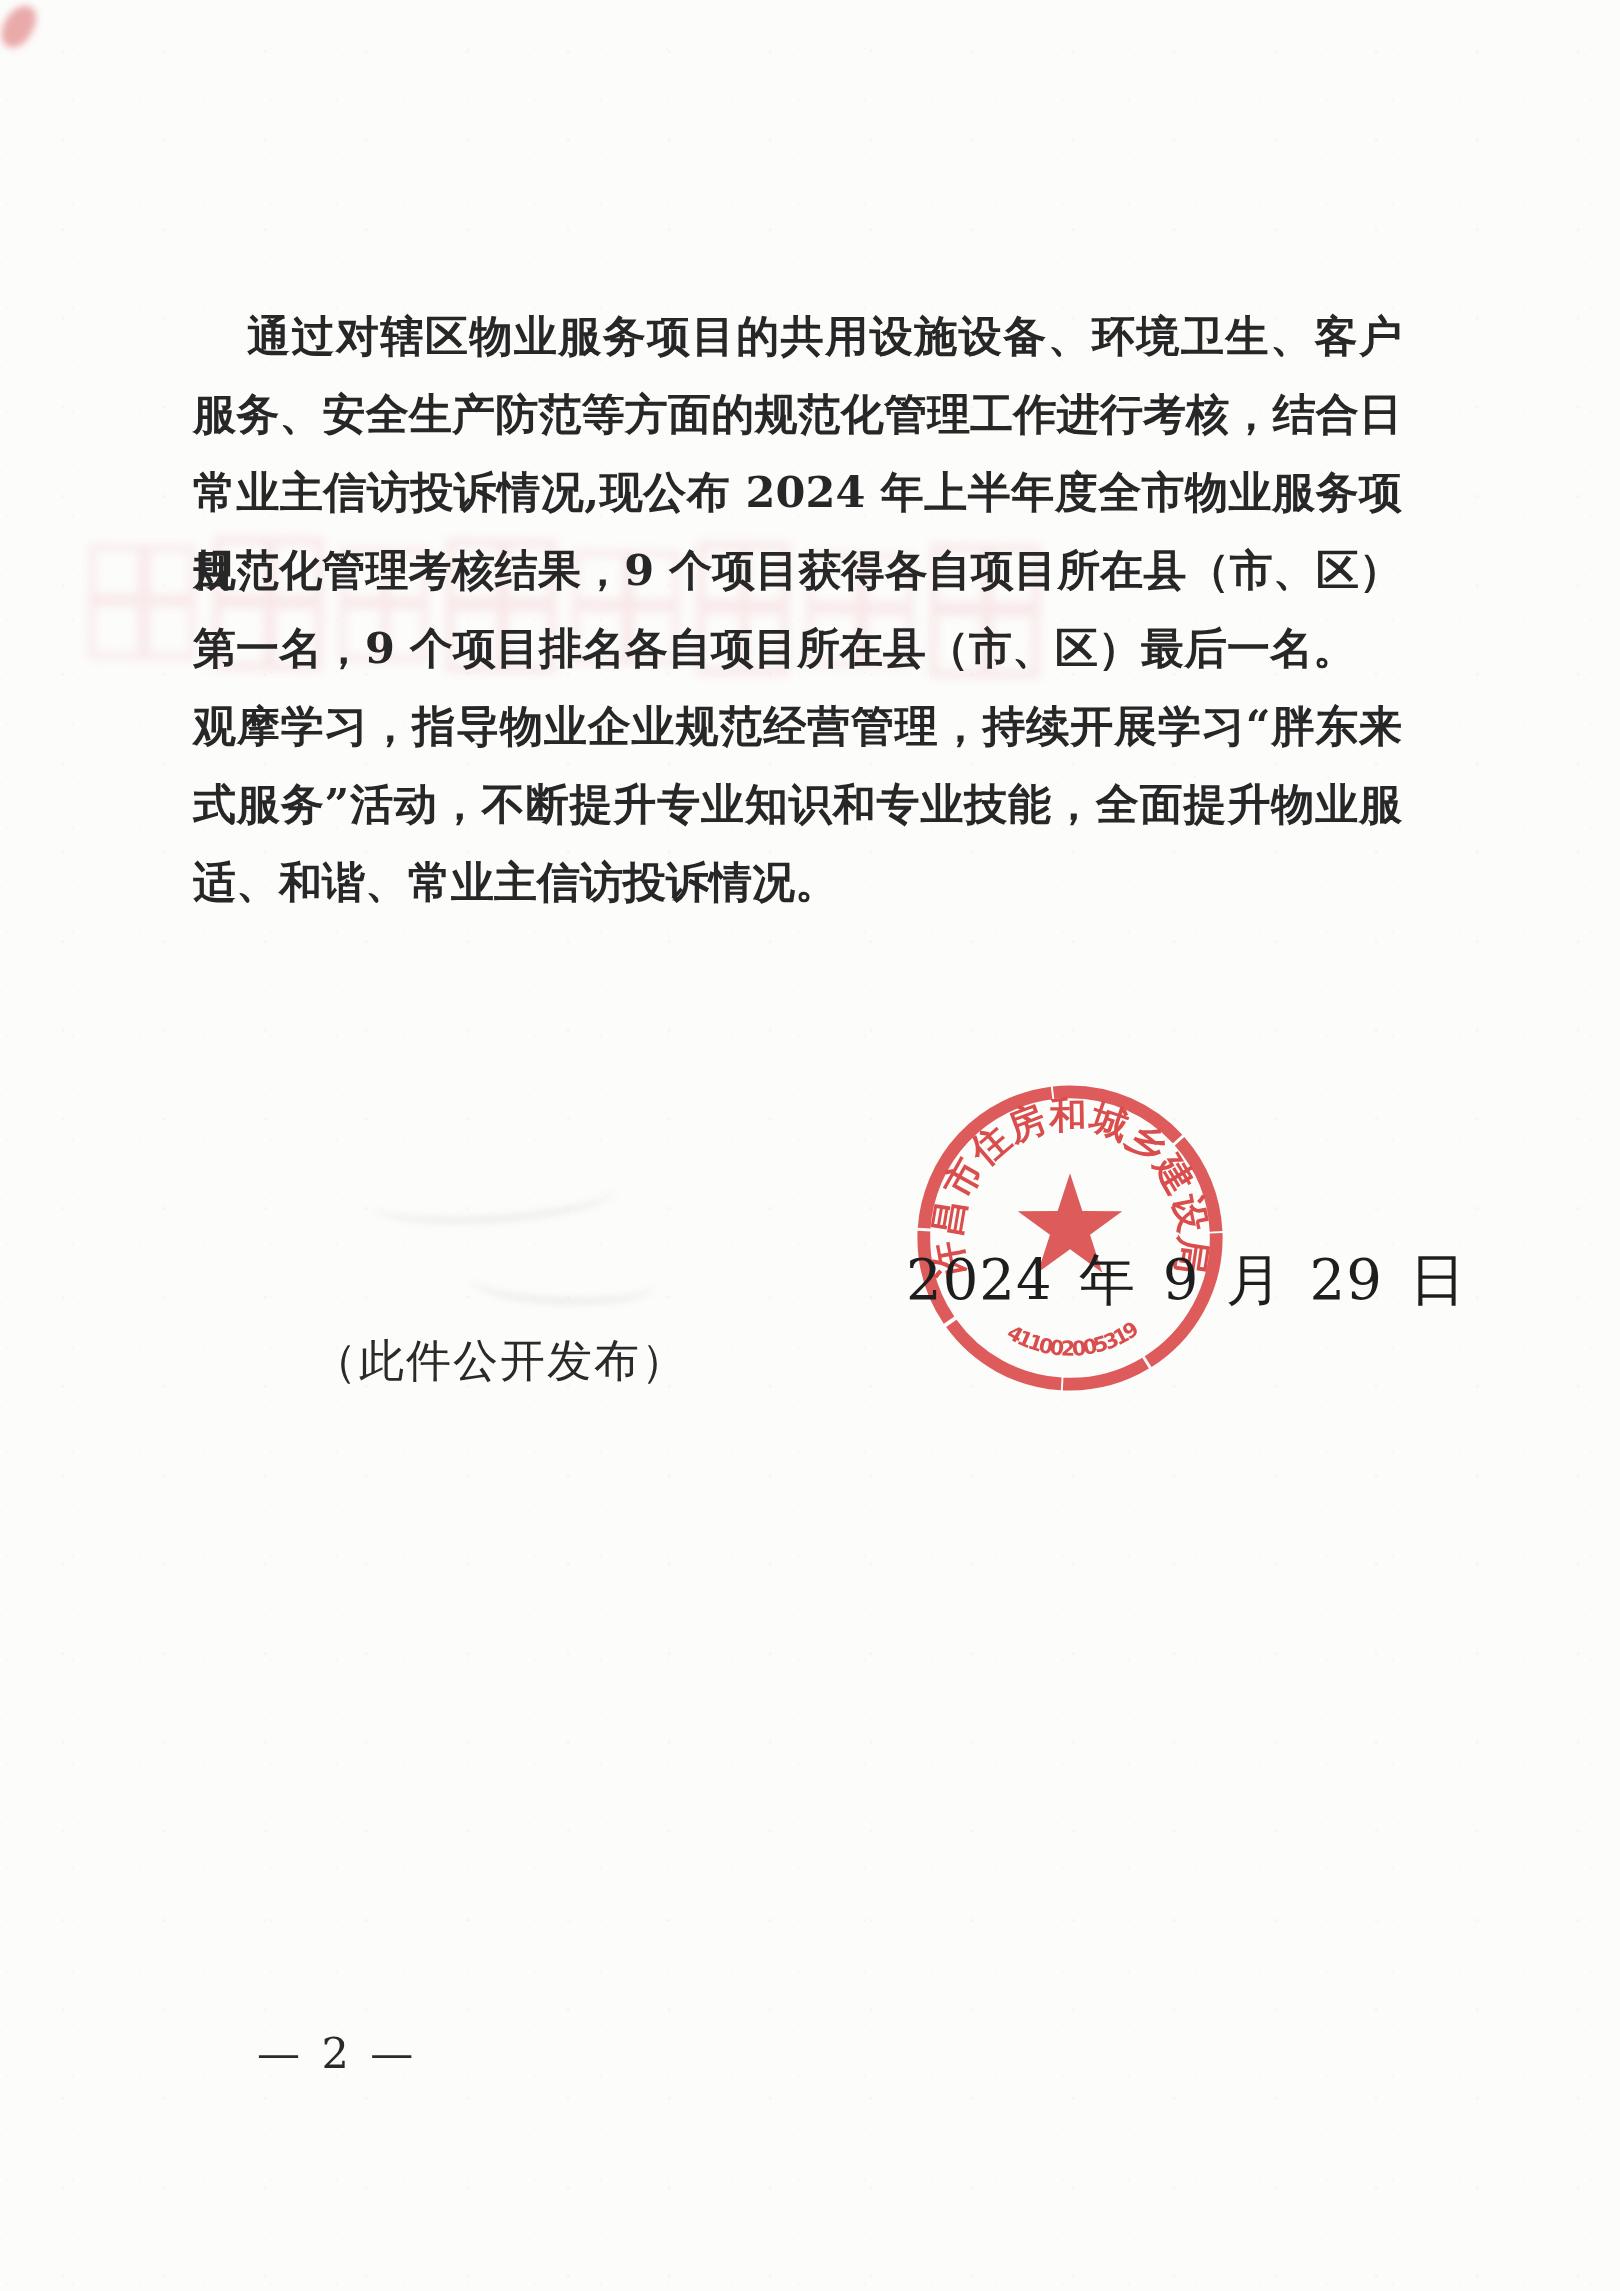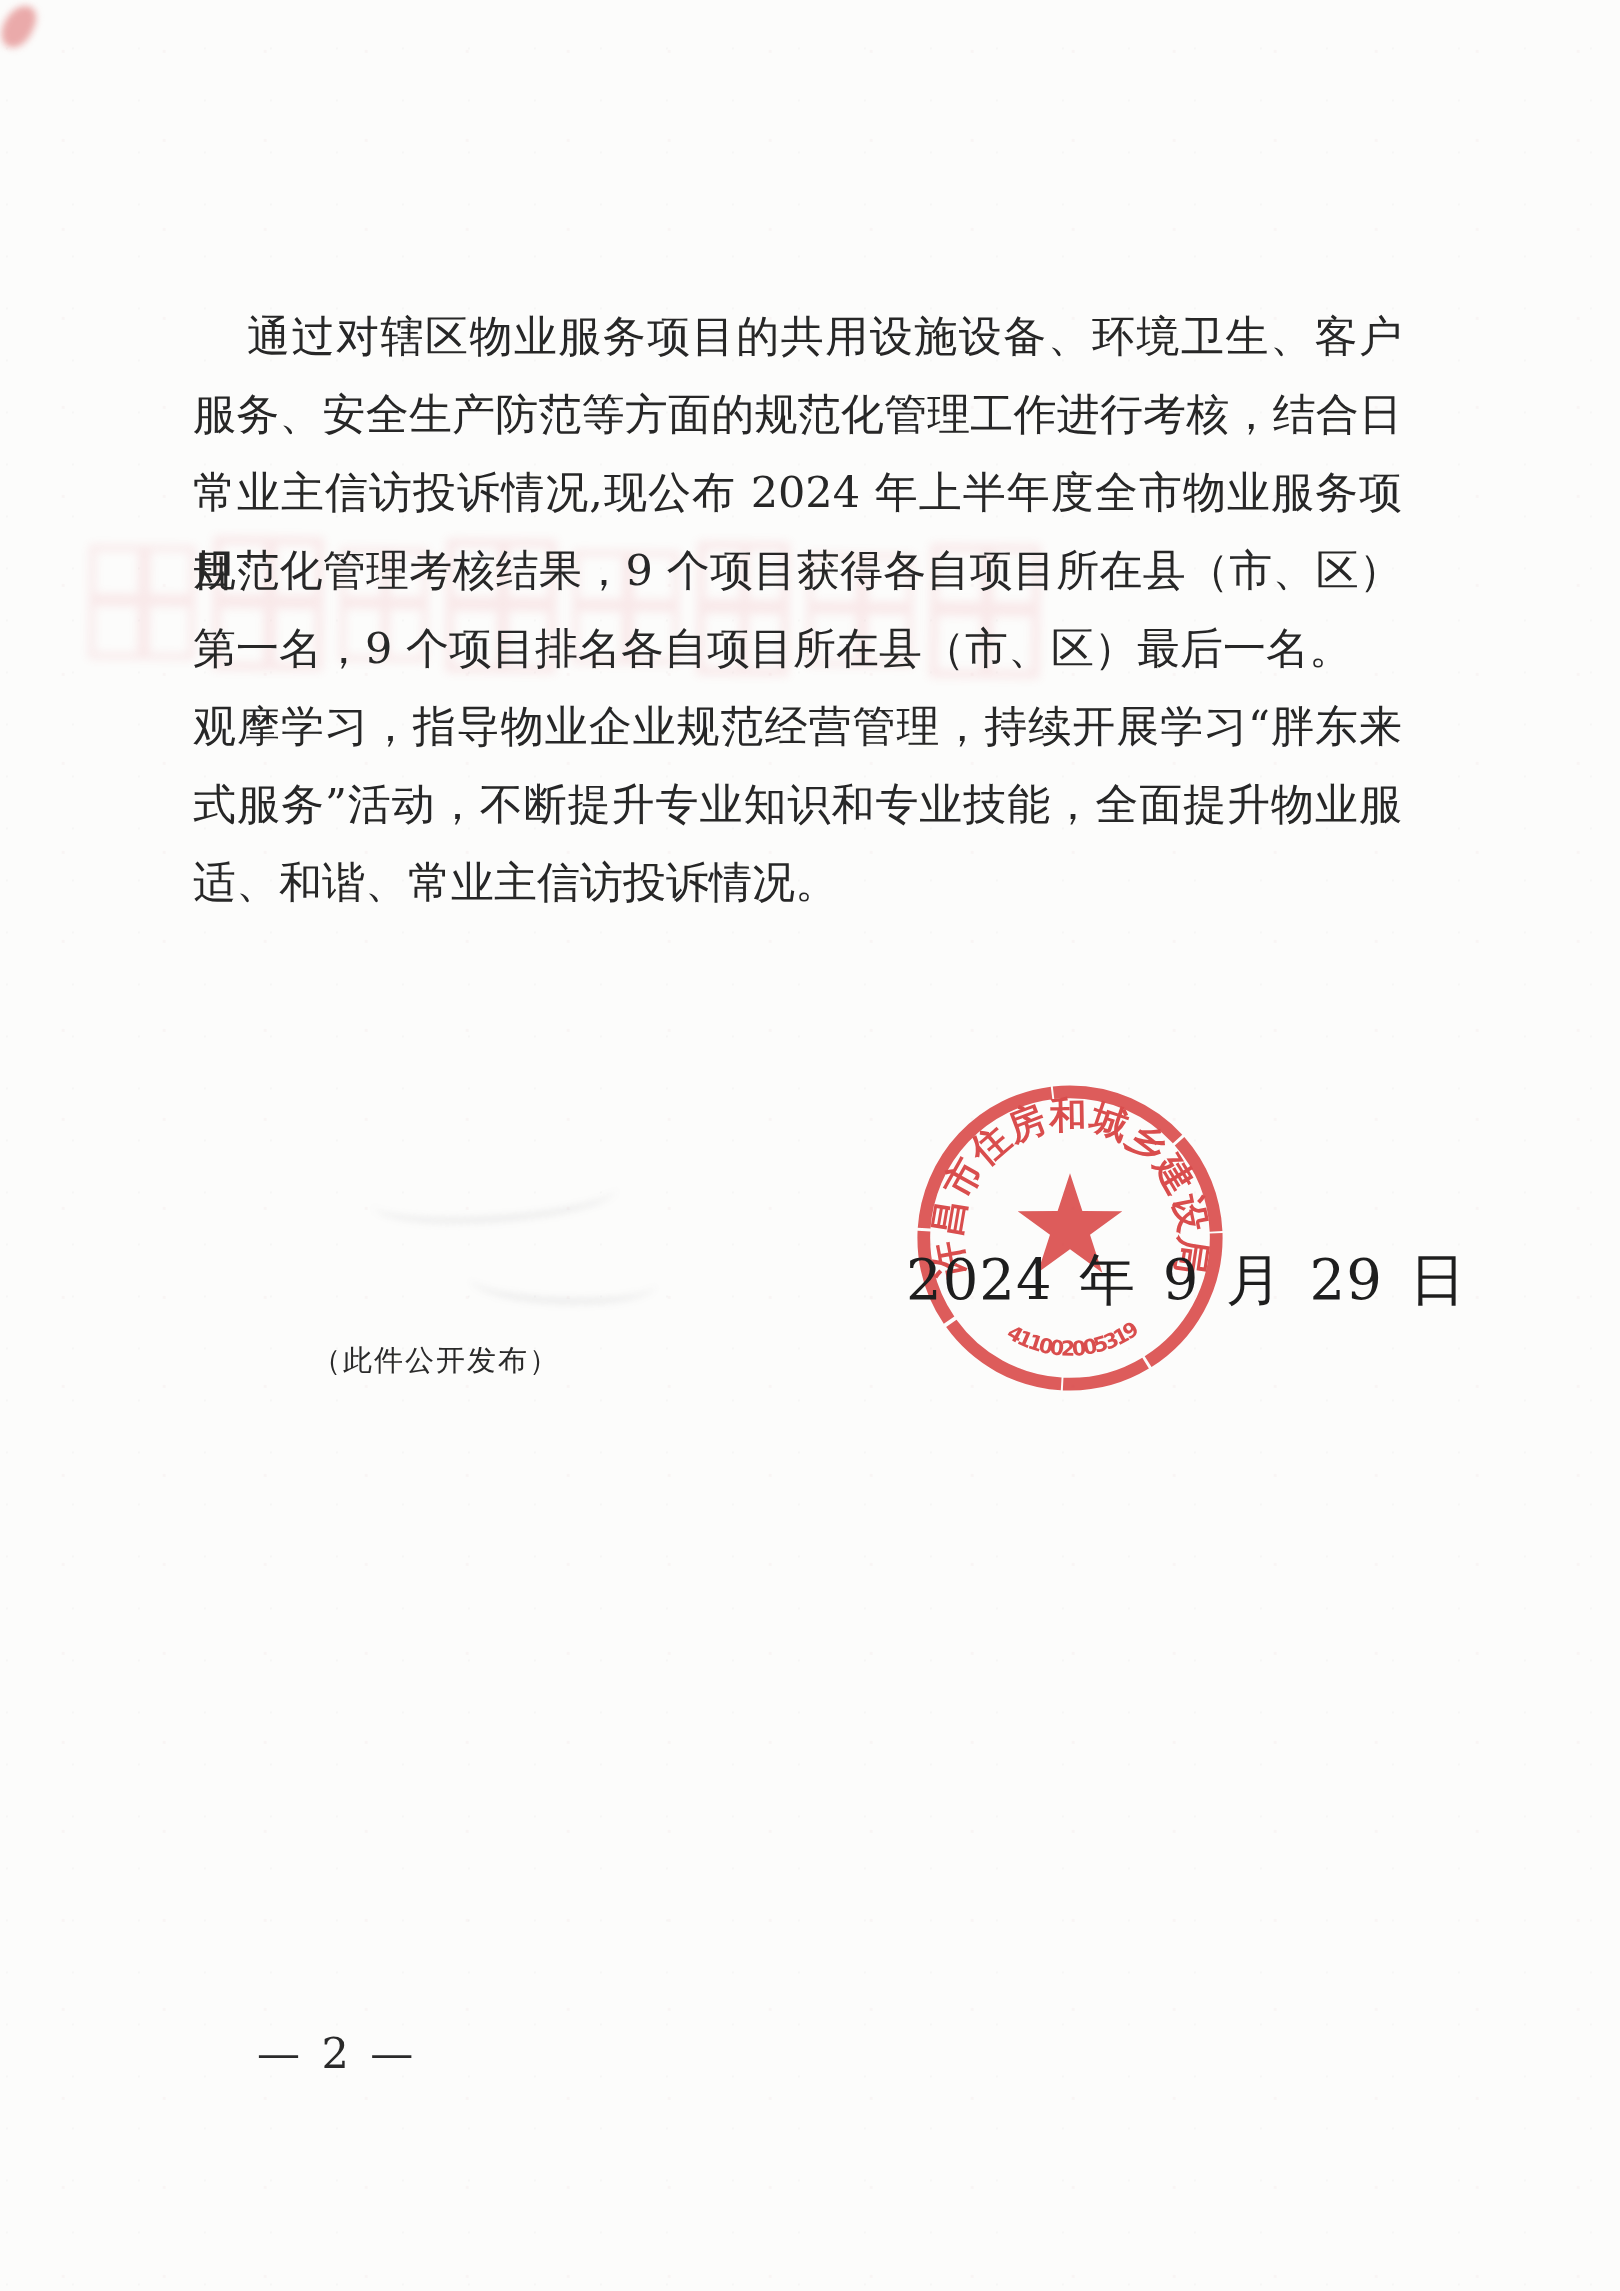--- a/index.html
+++ b/index.html
@@ -52,20 +52,21 @@
   
   .text-block{
     position:absolute;left:193px;top:297px;width:1209px;
     color:#272727;
   }
   .line{
     height:78px;line-height:78px;font-size:43px;
     text-align:justify;text-align-last:justify;
     text-justify:inter-character;
     white-space:normal;
+    font-weight:bold;
   }
   .line.indent{text-indent:54px;}
   .line.end{text-align-last:left;}
 
   
   .seal{
     position:absolute;left:913px;top:1081px;width:314px;height:314px;
     opacity:0.9;
   }
   .seal text{font-family:"DejaVu Serif","Liberation Serif",serif;}
@@ -74,21 +75,21 @@
 
   
   .date{
     position:absolute;left:906px;top:1251px;
     font-size:56px;line-height:57px;color:#1e1e1e;
     word-spacing:7.8px;letter-spacing:1px;
     z-index:5;
   }
   .publish-note{
     position:absolute;left:312px;top:1333px;
-    font-size:29px;line-height:55px;color:#2a2a2a;
+    font-size:45px;line-height:55px;color:#2a2a2a;
     letter-spacing:2px;
   }
   .page-number{
     position:absolute;left:257px;top:2027px;
     font-size:43px;line-height:53px;color:#2a2a2a;
     letter-spacing:3.9px;
   }
 </style>
 </head>
 <body>

